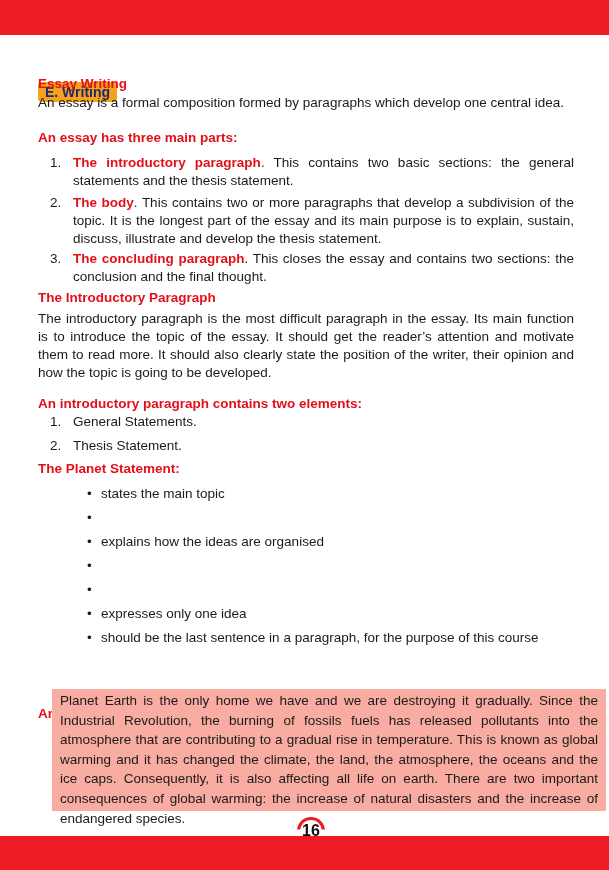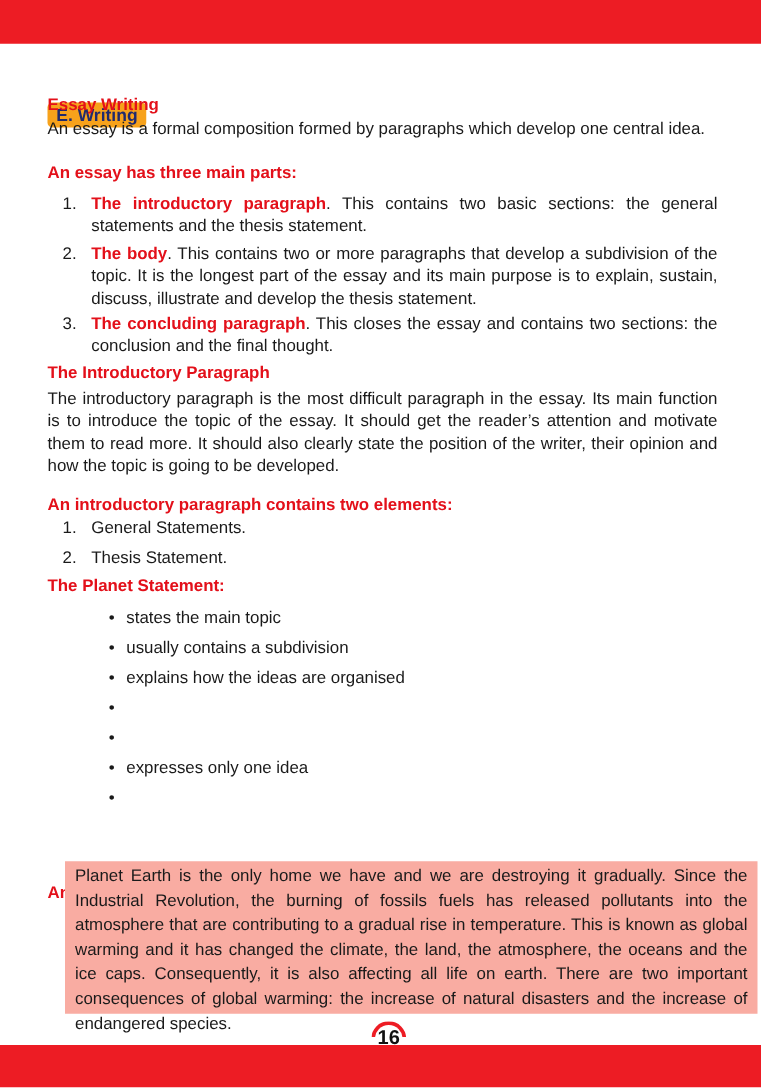--- a/index.html
+++ b/index.html
@@ -69,26 +69,26 @@
     <div class="body">General Statements.</div>
   </div>
   <div class="num-item" style="top:437px;">
     <span class="n">2.</span>
     <div class="body">Thesis Statement.</div>
   </div>
 
   <div class="red-heading" style="top:461px;">The Planet Statement:</div>
 
   <div class="bullet" style="top:485px;"><span class="dot">•</span><span class="t">states the main topic</span></div>
-  <div class="bullet" style="top:509px;"><span class="dot">•</span><span class="t">usually contains a subdivision</span></div>
+  <div class="bullet" style="top:509px;"><span class="dot">•</span></div>
   <div class="bullet" style="top:533px;"><span class="dot">•</span><span class="t">explains how the ideas are organised</span></div>
   <div class="bullet" style="top:557px;"><span class="dot">•</span></div>
   <div class="bullet" style="top:581px;"><span class="dot">•</span></div>
   <div class="bullet" style="top:605px;"><span class="dot">•</span><span class="t">expresses only one idea</span></div>
-  <div class="bullet" style="top:629px;"><span class="dot">•</span></div>
+  <div class="bullet" style="top:629px;"><span class="dot">•</span><span class="t">should be the last sentence in a paragraph, for the purpose of this course</span></div>
 
   <div class="red-heading" style="top:665px;margin-top:41px;">An example of an introductory paragraph:</div>
 </div>
 
 <div class="example-box">Planet Earth is the only home we have and we are destroying it gradually. Since the Industrial Revolution, the burning of fossils fuels has released pollutants into the atmosphere that are contributing to a gradual rise in temperature. This is known as global warming and it has changed the climate, the land, the atmosphere, the oceans and the ice caps. Consequently, it is also affecting all life on earth. There are two important consequences of global warming: the increase of natural disasters and the increase of endangered species.</div>
 
 <div class="bottom-bar"></div>
 <div class="page-number-badge">
   <div class="arc"></div>
   <div class="num">16</div>

